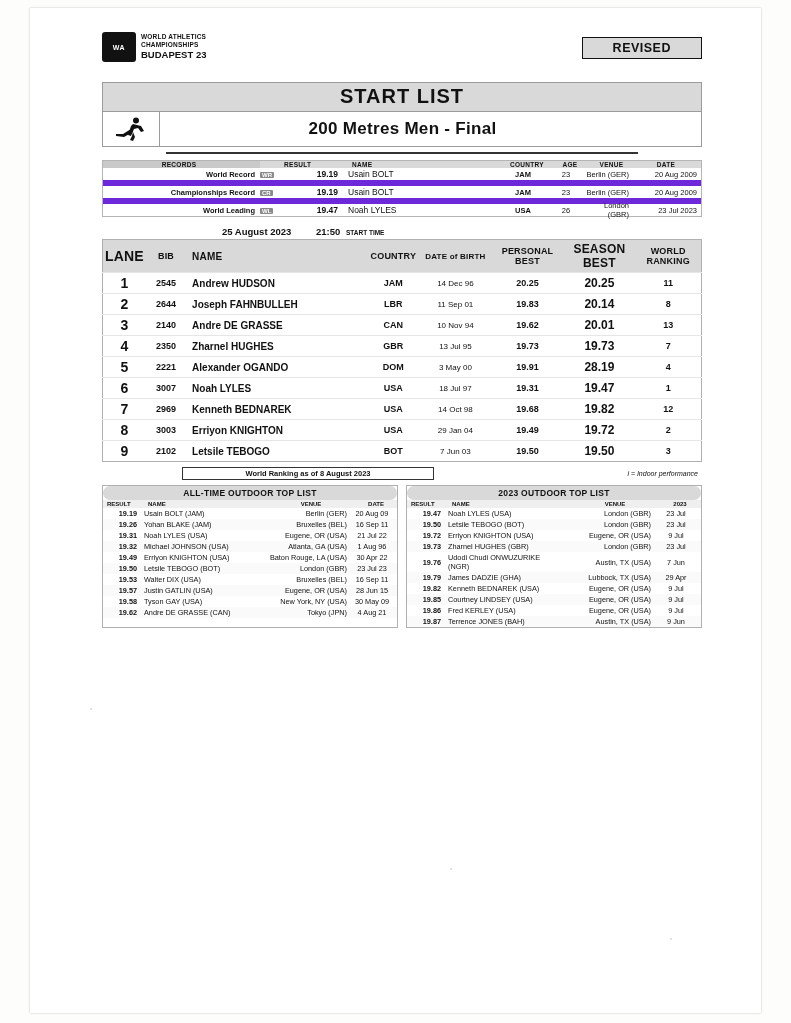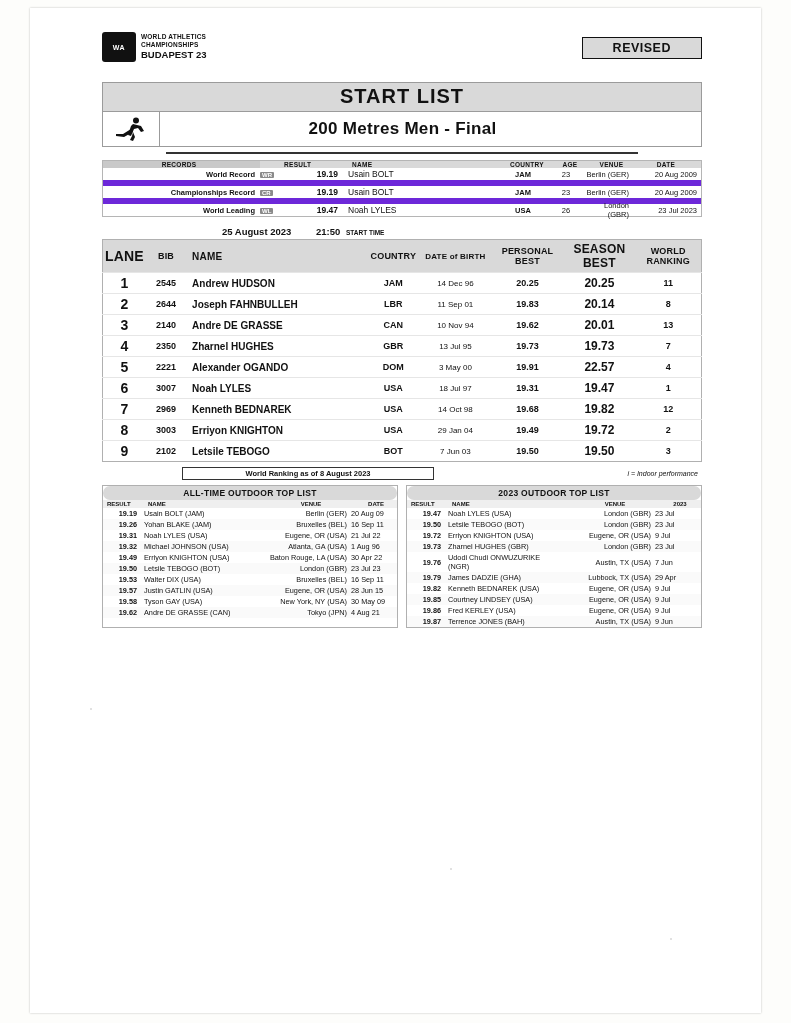--- a/index.html
+++ b/index.html
@@ -282,21 +282,21 @@
   .list-row {
     display: flex;
     font-size: 7.3px;
     padding: 1px 0;
     align-items: center;
   }
   .list-row:nth-child(even) { background: #fafafa; }
   .l-res { width: 34px; text-align: right; padding-right: 4px; font-weight: bold; }
   .l-name { flex: 1; padding-left: 3px; }
   .l-venue { width: 88px; text-align: right; padding-right: 4px; }
-  .l-date { width: 42px; text-align: left; padding-right: 4px; }
+  .l-date { width: 42px; text-align: center; padding-right: 4px; }
   .list-head .l-res { text-align: left; padding-left: 4px; }
   .list-head .l-venue { text-align: center; padding-right: 0; }
   .list-head .l-date { text-align: center; padding-right: 0; }
 
   .speck { position: absolute; width: 2px; height: 2px; background: #d7d7d7; border-radius: 50%; }
 </style>
 </head>
 <body>
 
 <div class="page">
@@ -439,21 +439,21 @@
             <td class="sb">19.73</td>
             <td class="wr">7</td>
           </tr>
           <tr>
             <td class="lane">5</td>
             <td class="bib">2221</td>
             <td class="name">Alexander OGANDO</td>
             <td class="ctry">DOM</td>
             <td class="dob">3 May 00</td>
             <td class="pb">19.91</td>
-            <td class="sb">22.57</td>
+            <td class="sb">28.19</td>
             <td class="wr">4</td>
           </tr>
           <tr>
             <td class="lane">6</td>
             <td class="bib">3007</td>
             <td class="name">Noah LYLES</td>
             <td class="ctry">USA</td>
             <td class="dob">18 Jul 97</td>
             <td class="pb">19.31</td>
             <td class="sb">19.47</td>

